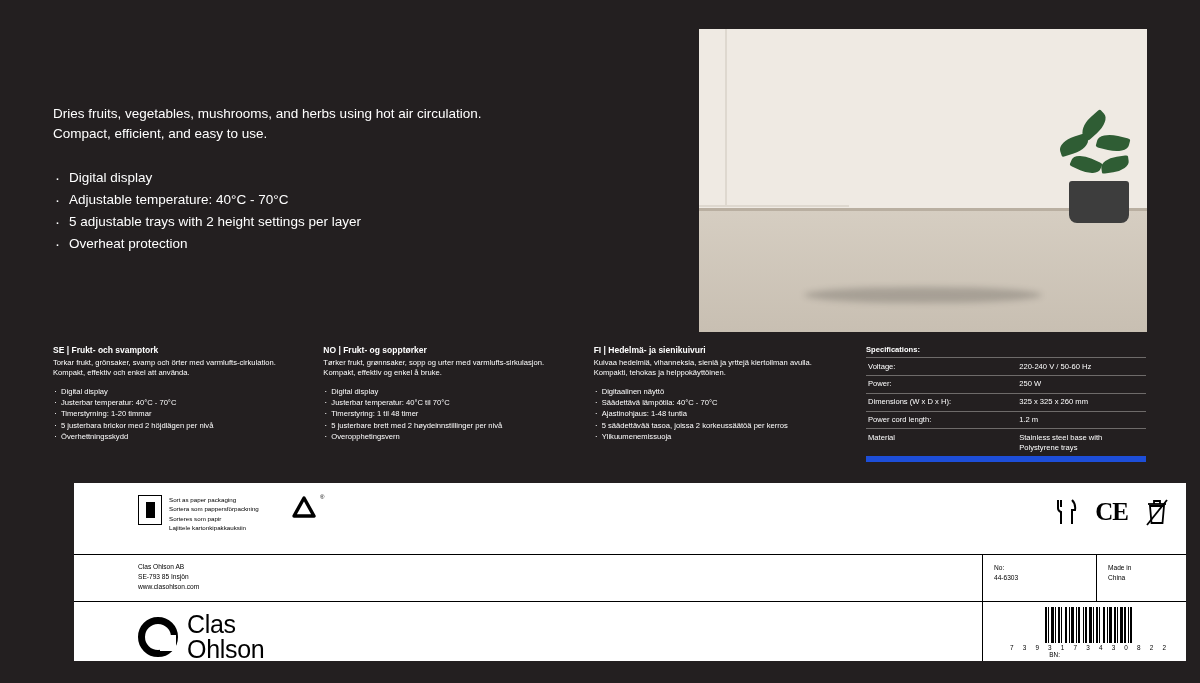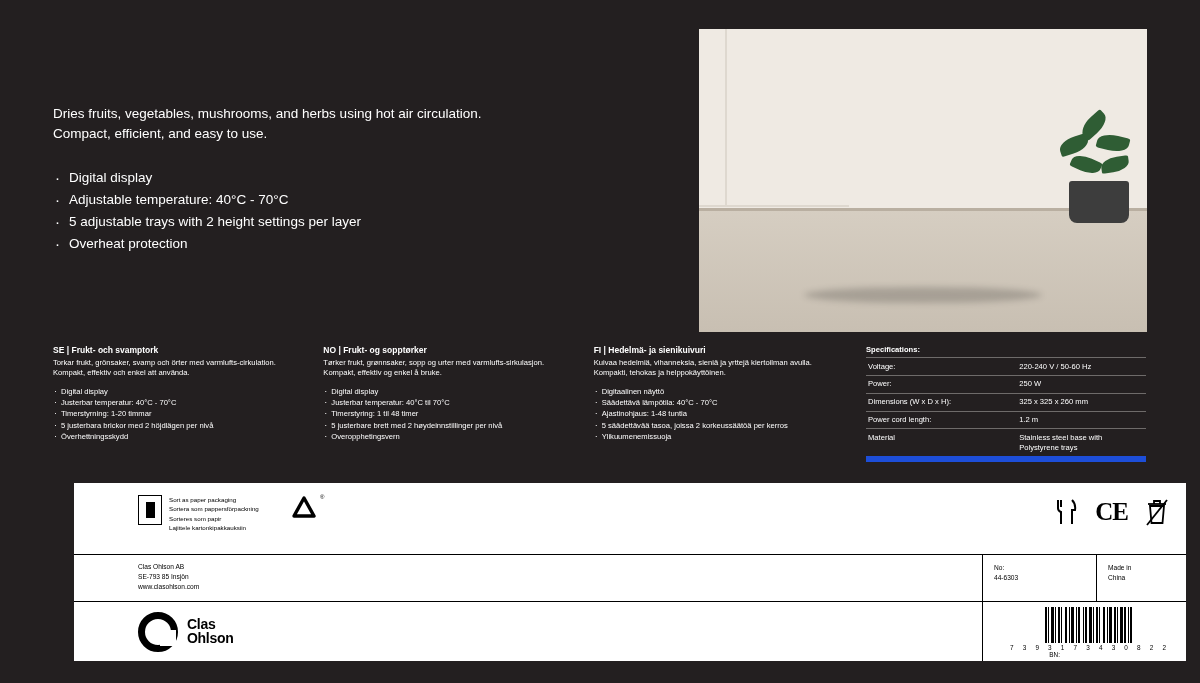--- a/index.html
+++ b/index.html
@@ -253,21 +253,21 @@
     border-radius:50%;
     border:7px solid #000;
     position:relative;
   }
   .brand-mark::after {
     content:"";
     position:absolute; right:-5px; top:11px;
     width:16px; height:16px; background:#fff;
   }
   .brand-text {
-    font-size:14px; font-weight:bold; line-height:0.98; letter-spacing:-0.3px;
+    font-size:25px; font-weight:normal; line-height:0.98; letter-spacing:-0.3px;
   }
   .barcode-area {
     position:absolute; right:18px; top:5px; width:160px; text-align:center;
   }
   .bars { height:36px; display:flex; align-items:flex-end; gap:0; justify-content:center; }
   .bars span { display:block; background:#000; height:100%; }
   .bar-digits {
     display:flex; justify-content:space-between;
     font-size:6.4px; margin-top:1px; padding:0 2px;
     font-family:"Liberation Sans", sans-serif;

